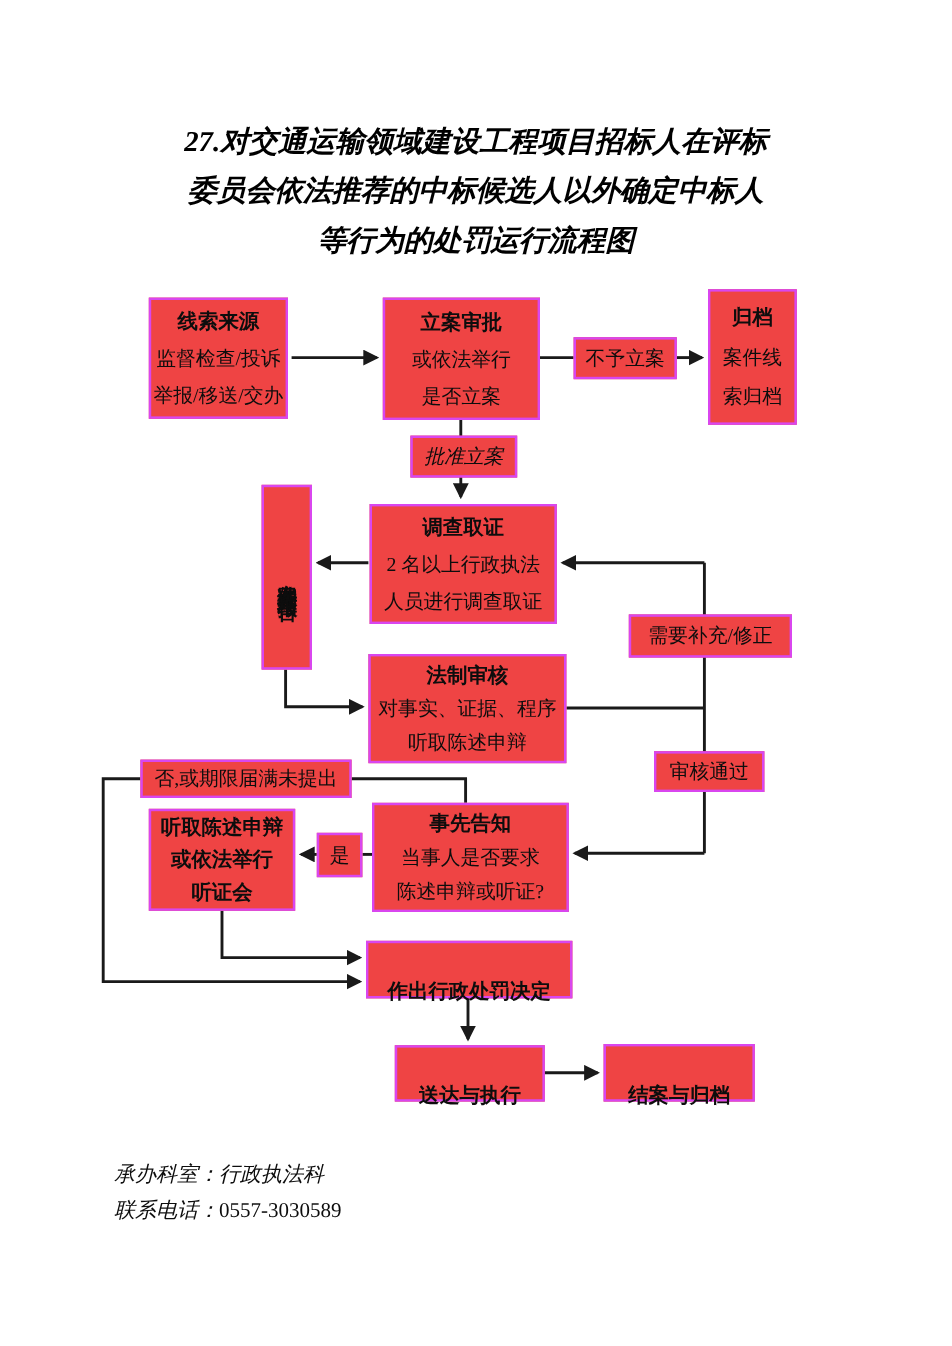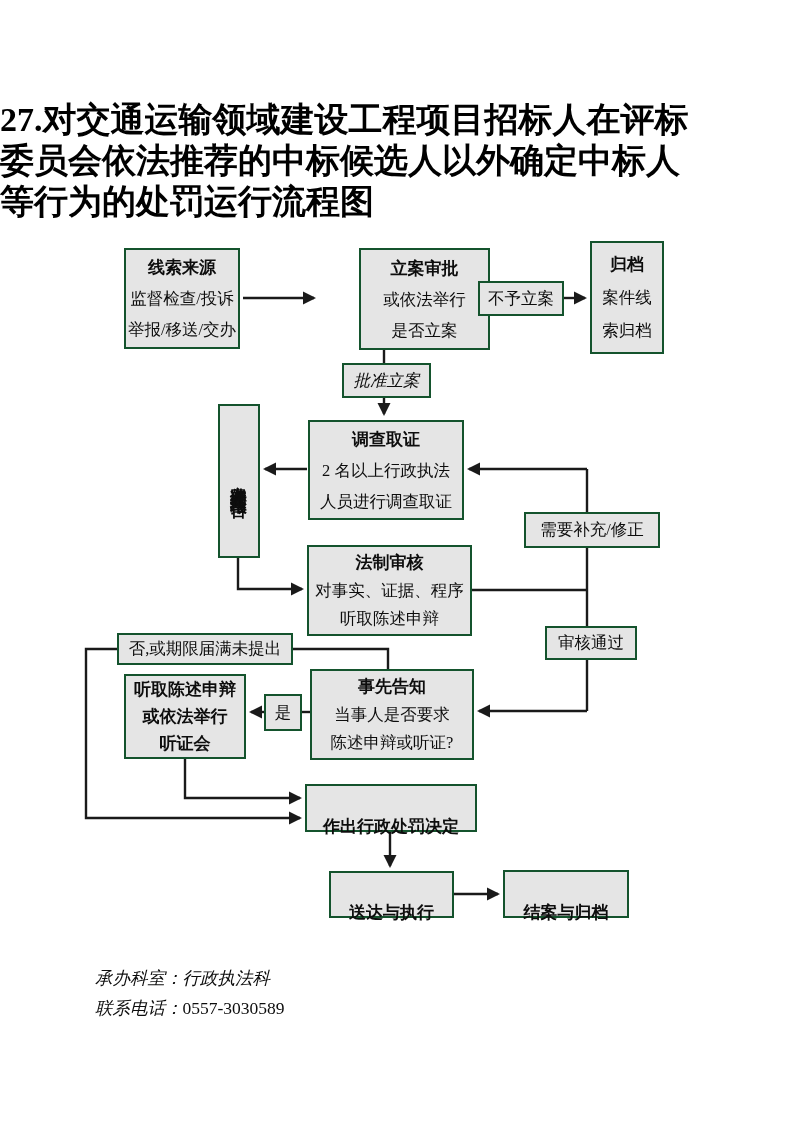--- a/index.html
+++ b/index.html
@@ -1,31 +1,31 @@
 <!DOCTYPE html>
 <html><head>
 <meta charset="utf-8">
 <style>
   html,body{margin:0;padding:0;background:#ffffff;}
   .page{position:relative;width:793px;height:1122px;background:#fff;overflow:hidden;
         font-family:"Liberation Serif", serif;color:#0d0d0d;}
-  .title{position:absolute;left:0;right:0;top:99px;text-align:left;
+  .title{position:absolute;left:0;right:0;top:99px;text-align:center;
          font-family:"Liberation Serif", serif;font-weight:bold;
-         font-size:34px;line-height:41px;color:#000;}
+         font-size:24px;line-height:41px;color:#000;font-style:italic;}
   svg.wires{position:absolute;left:0;top:0;}
-  .box{position:absolute;background:#e5e5e5;border:2px solid #14532d;box-sizing:border-box;
+  .box{position:absolute;background:#ef4444;border:2px solid #d946ef;box-sizing:border-box;
        display:flex;flex-direction:column;justify-content:center;align-items:center;
        text-align:center;}
   .bt{font-family:"Liberation Sans", sans-serif;font-weight:bold;font-size:17px;}
   .br{font-family:"Liberation Serif", serif;font-size:16.5px;}
   .single{font-family:"Liberation Serif", serif;font-size:16.5px;}
   .single-bold{font-family:"Liberation Sans", sans-serif;font-weight:bold;font-size:17px;margin-top:36px;}
 
   #n-clue{left:124px;top:248px;width:116px;height:101px;line-height:31px;}
-  #n-approval{left:319px;top:248px;width:131px;height:102px;line-height:31px;margin-left:40px;}
+  #n-approval{left:319px;top:248px;width:131px;height:102px;line-height:31px;}
   #n-nocase{left:478px;top:281px;width:86px;height:35px;}
   #n-archive{left:590px;top:241px;width:74px;height:113px;line-height:33px;}
   #n-approve{left:342px;top:363px;width:89px;height:35px;font-style:italic;}
   #n-invest{left:308px;top:420px;width:156px;height:100px;line-height:31px;}
   #n-report{left:218px;top:404px;width:42px;height:154px;}
   #n-report .vtext{writing-mode:vertical-rl;text-orientation:upright;
        font-family:"Liberation Sans", sans-serif;font-weight:bold;font-size:16.5px;
        letter-spacing:2px;}
   #n-legal{left:307px;top:545px;width:165px;height:91px;line-height:28px;}
   #n-supp{left:524px;top:512px;width:136px;height:36px;}

